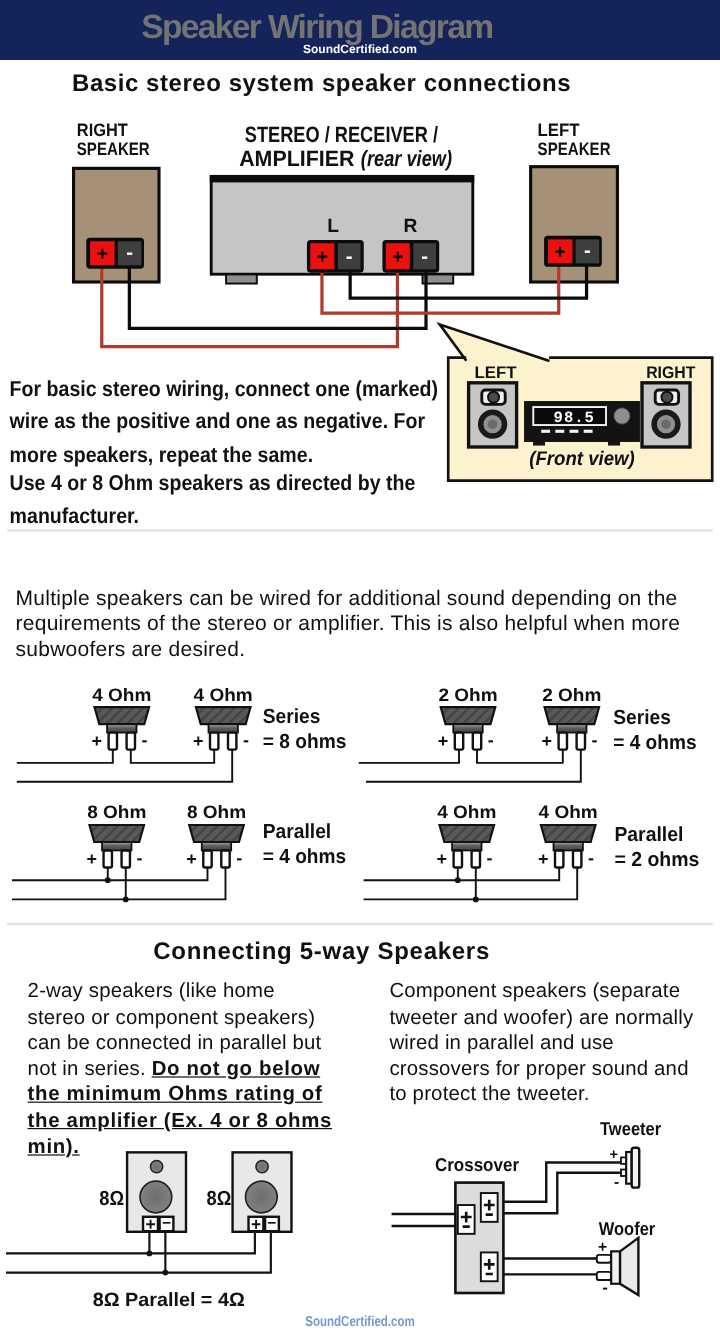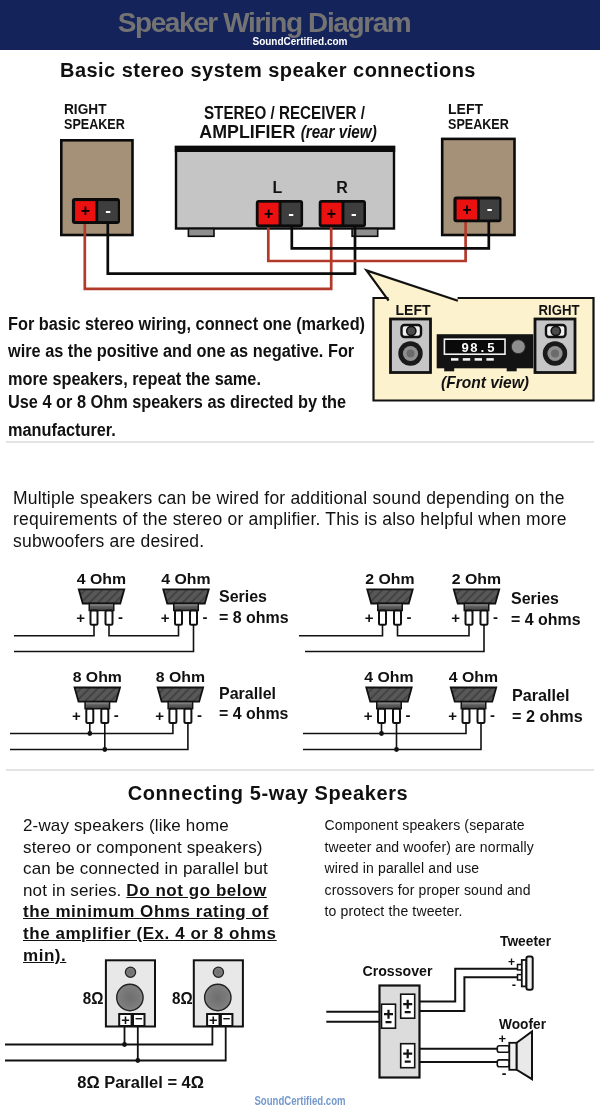--- a/index.html
+++ b/index.html
@@ -188,21 +188,21 @@
     <text x="511" y="624.5" font-size="17" font-weight="bold" fill="#111" textLength="69.5" lengthAdjust="spacingAndGlyphs">= 4 ohms</text>
     <text x="219" y="698.7" font-size="17" font-weight="bold" fill="#111" textLength="57" lengthAdjust="spacingAndGlyphs">Parallel</text>
     <text x="219" y="719" font-size="17" font-weight="bold" fill="#111" textLength="69.4" lengthAdjust="spacingAndGlyphs">= 4 ohms</text>
     <text x="512" y="701" font-size="17" font-weight="bold" fill="#111" textLength="57.5" lengthAdjust="spacingAndGlyphs">Parallel</text>
     <text x="512" y="722" font-size="17" font-weight="bold" fill="#111" textLength="70.8" lengthAdjust="spacingAndGlyphs">= 2 ohms</text>
   </svg>
 
   <div class="abs divider" style="top:768.5px;"></div>
   <div class="abs h2" style="top:782.1px;letter-spacing:0.6px;">Connecting 5-way Speakers</div>
   <div class="abs para" style="left:13px;top:815px;width:310px;font-size:17px;line-height:21.6px;letter-spacing:0.15px;white-space:nowrap;margin-left:10px;">2-way speakers (like home<br>stereo or component speakers)<br>can be connected in parallel but<br>not in series. <b>Do not go below<br>the minimum Ohms rating of<br>the amplifier (Ex. 4 or 8 ohms<br>min).</b></div>
-  <div class="abs para" style="left:324.5px;top:815px;width:276px;font-size:14px;line-height:21.6px;letter-spacing:0.15px;white-space:nowrap;">Component speakers (separate<br>tweeter and woofer) are normally<br>wired in parallel and use<br>crossovers for proper sound and<br>to protect the tweeter.</div>
+  <div class="abs para" style="left:324.5px;top:815px;width:276px;font-size:17px;line-height:21.6px;letter-spacing:0.15px;white-space:nowrap;">Component speakers (separate<br>tweeter and woofer) are normally<br>wired in parallel and use<br>crossovers for proper sound and<br>to protect the tweeter.</div>
 
   <svg class="abs" style="left:0;top:925px;" width="600" height="184" viewBox="0 925 600 184">
     <defs>
       <radialGradient id="wgrad" cx="0.5" cy="0.5" r="0.6">
         <stop offset="0" stop-color="#6E6E6E"></stop>
         <stop offset="0.65" stop-color="#7C7C7C"></stop>
         <stop offset="1" stop-color="#8E8E8E"></stop>
       </radialGradient>
       <g id="twoway">
         <rect x="0" y="0" width="49.1" height="66.2" fill="#E8E8E8" stroke="#111" stroke-width="2"></rect>

